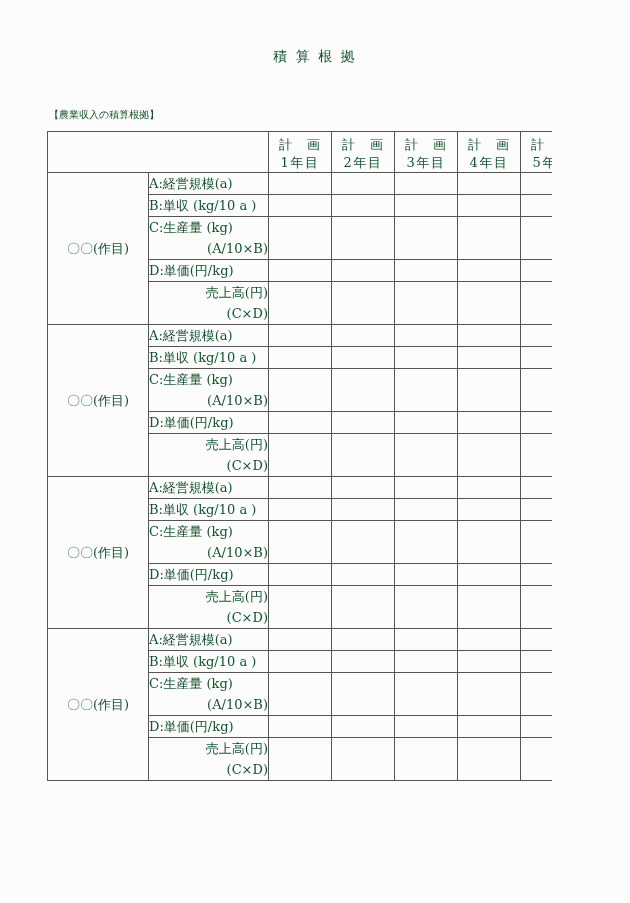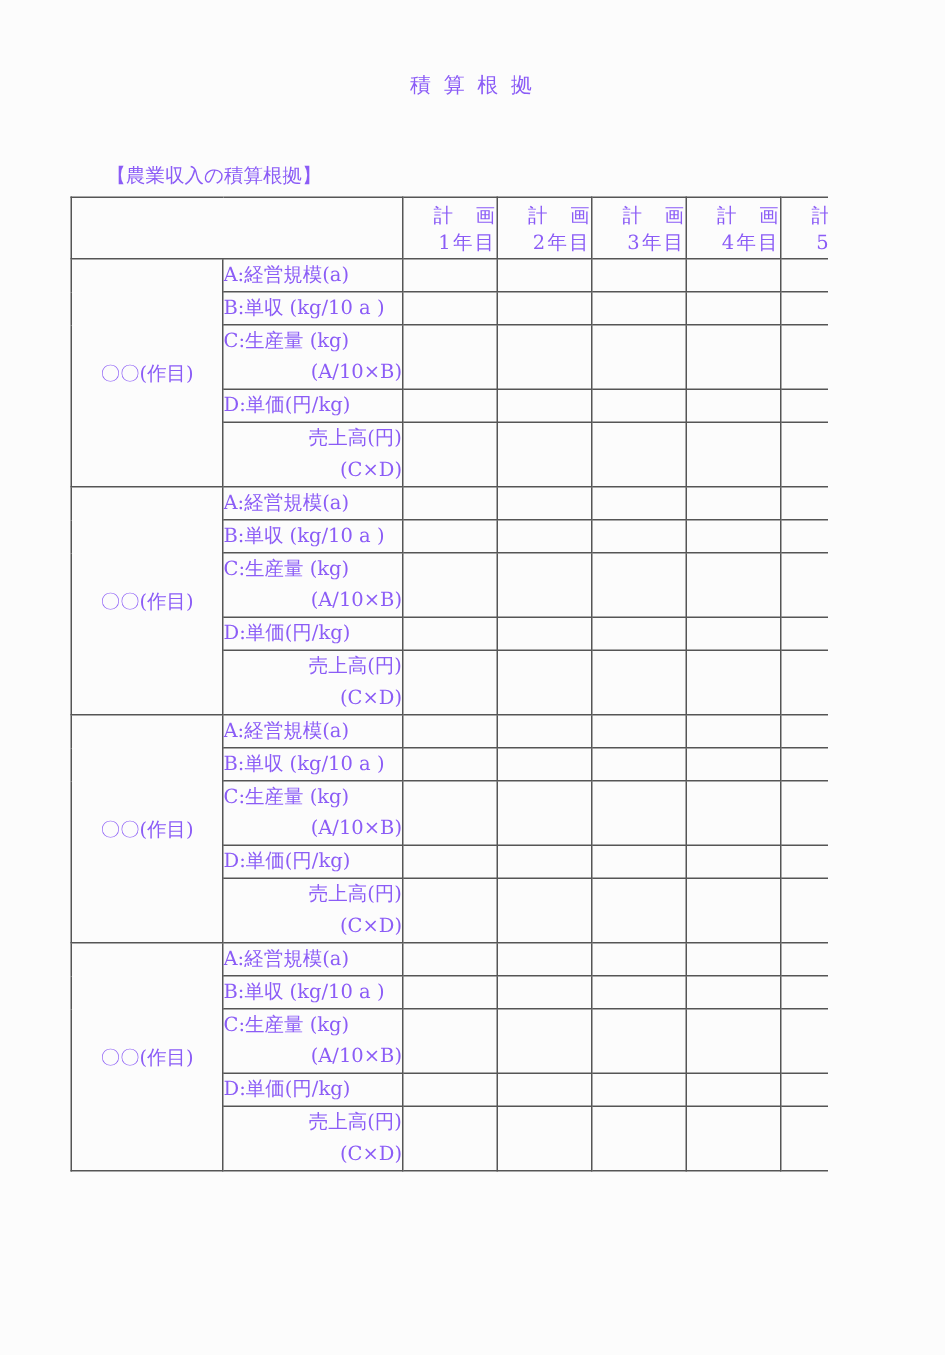--- a/index.html
+++ b/index.html
@@ -1,50 +1,50 @@
 <!DOCTYPE html>
 <html><head>
 <meta charset="utf-8">
 <style>
   html,body{margin:0;padding:0;background:#fcfcfc;}
   .page{
     position:relative;
     width:552px;height:903px;
     background:#fcfcfc;
-    color:#8b5cf6;
+    color:#14532d;
     font-family:"DejaVu Serif","Liberation Serif",serif;
     overflow:hidden;
   }
   .doc-title{
     position:absolute;top:48px;left:0;width:630px;
     text-align:center;
     font-size:14px;font-weight:normal;
     letter-spacing:2px;
     margin:0;
   }
   .section-heading{
-    position:absolute;top:108px;left:71px;
-    font-size:13px;
+    position:absolute;top:108px;left:49px;
+    font-size:10px;
   }
   table.grid{
     position:absolute;top:131px;left:47px;
     border-collapse:collapse;
     table-layout:fixed;
     width:536px;
   }
   table.grid td,table.grid th{
     border:1px solid #555;
     padding:0;
     font-size:13px;
     font-weight:normal;
     vertical-align:middle;
     background:#fcfcfc;
     overflow:hidden;
   }
-  th.yh{height:40px;text-align:right;}
+  th.yh{height:40px;text-align:center;}
   th.yh .pl{line-height:19px;padding-top:2px;letter-spacing:1px;}
   th.yh .yl{line-height:18px;letter-spacing:1.5px;}
   td.crop{
     vertical-align:top;
     text-align:center;
     padding-top:26px;
   }
   td.lb{
     text-align:left;
     padding-left:4px;

